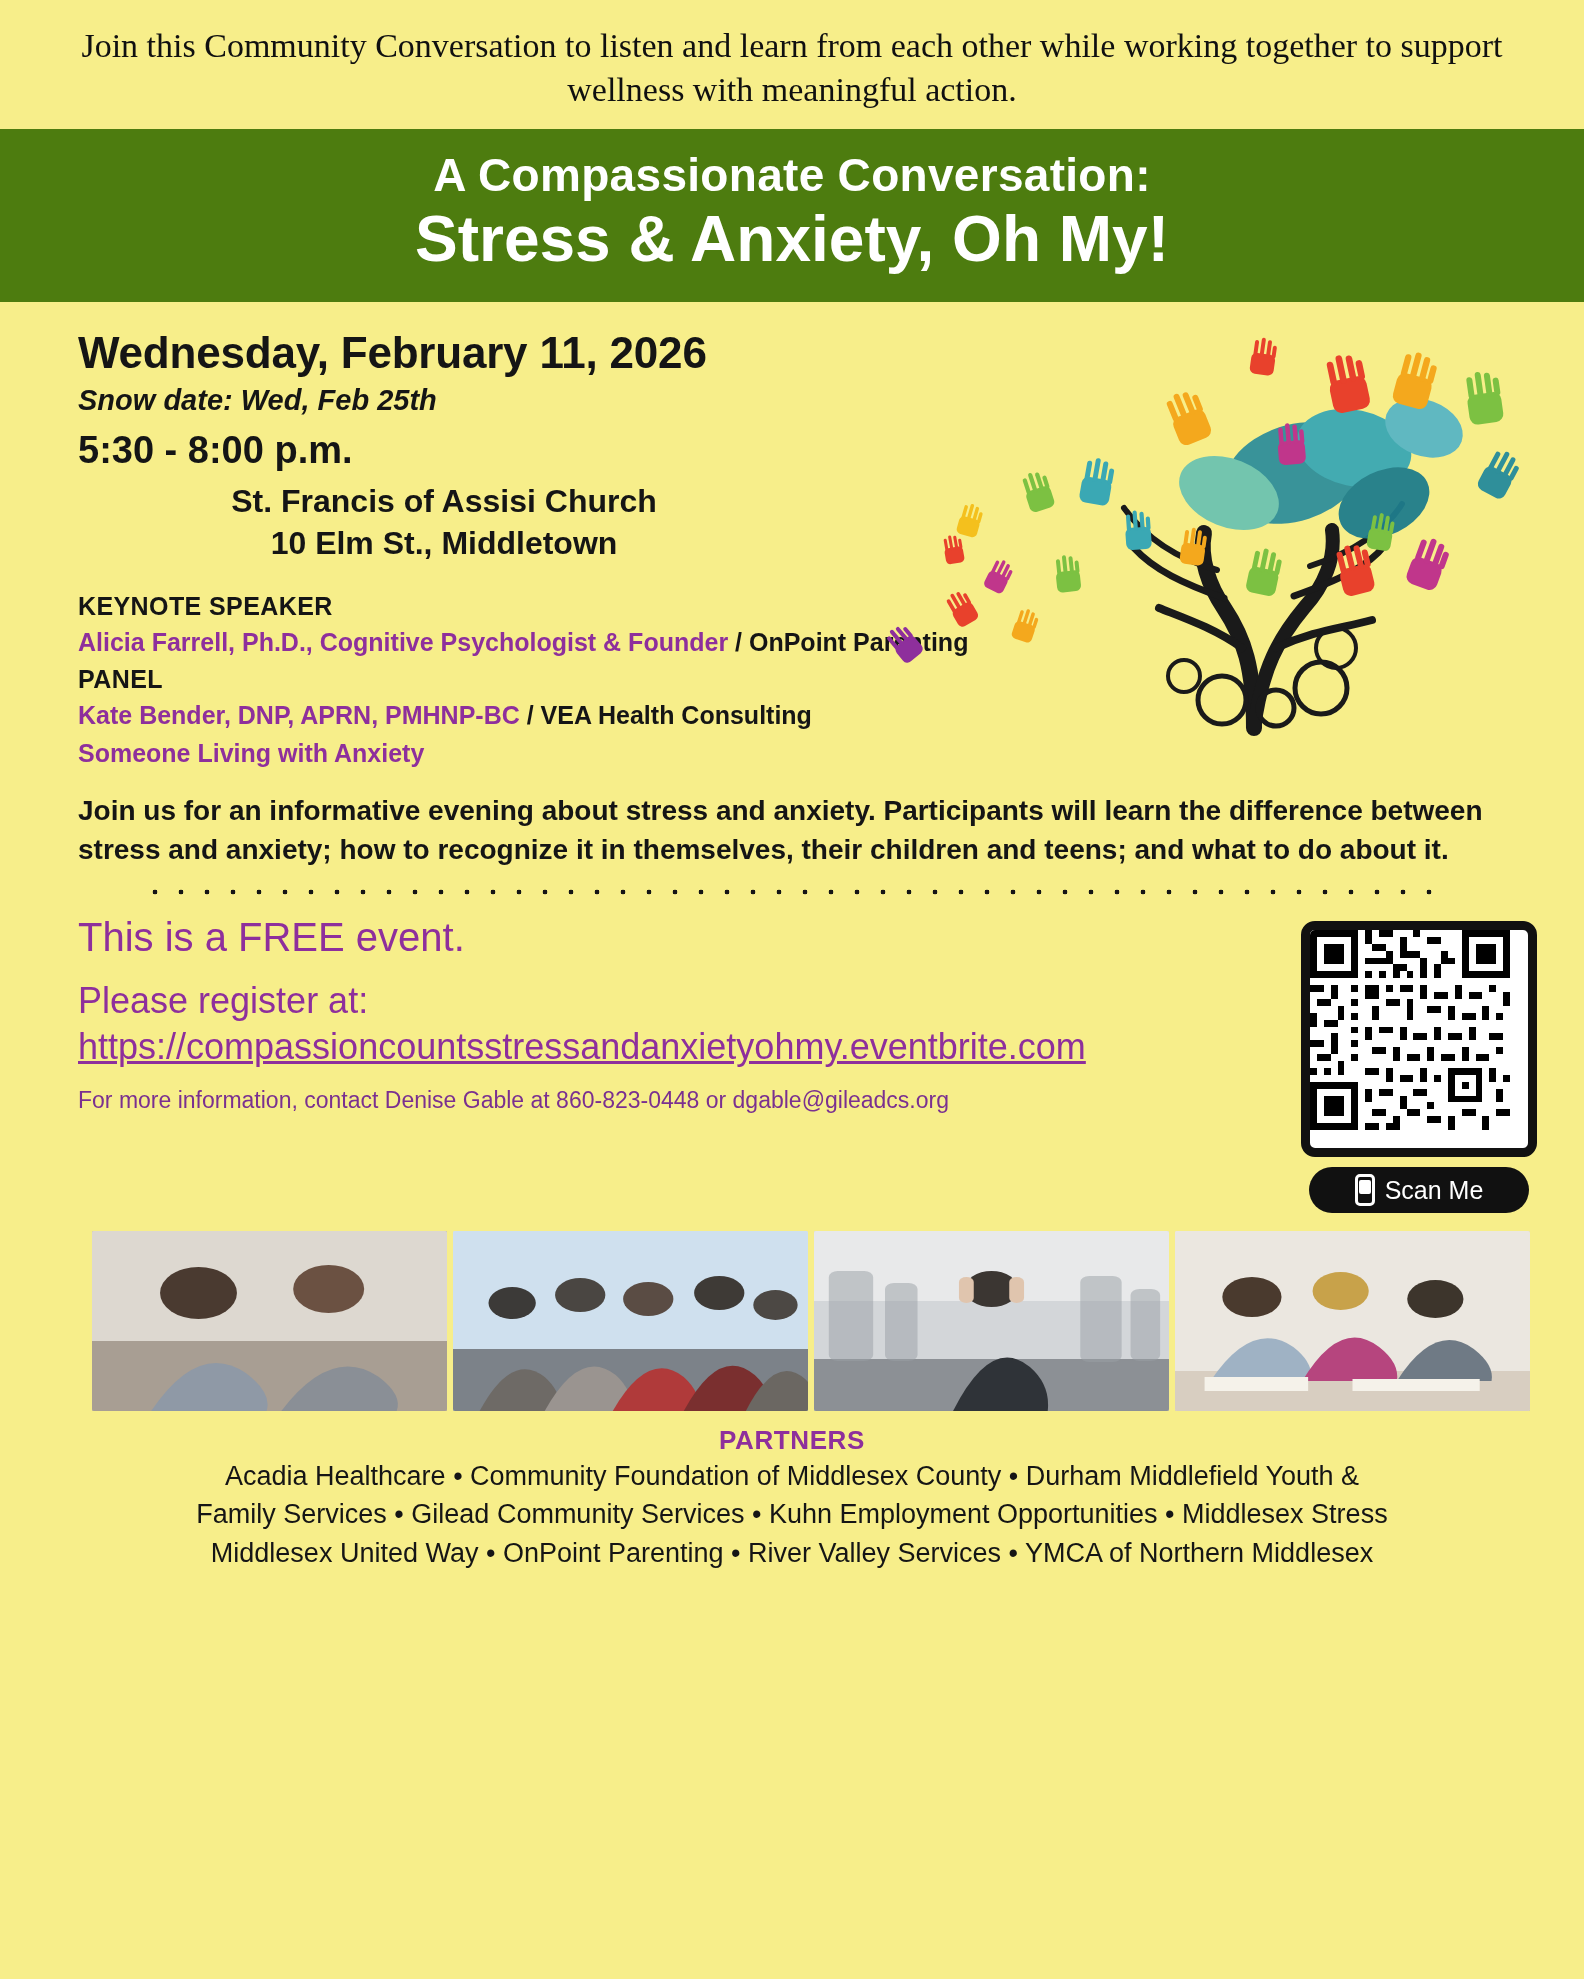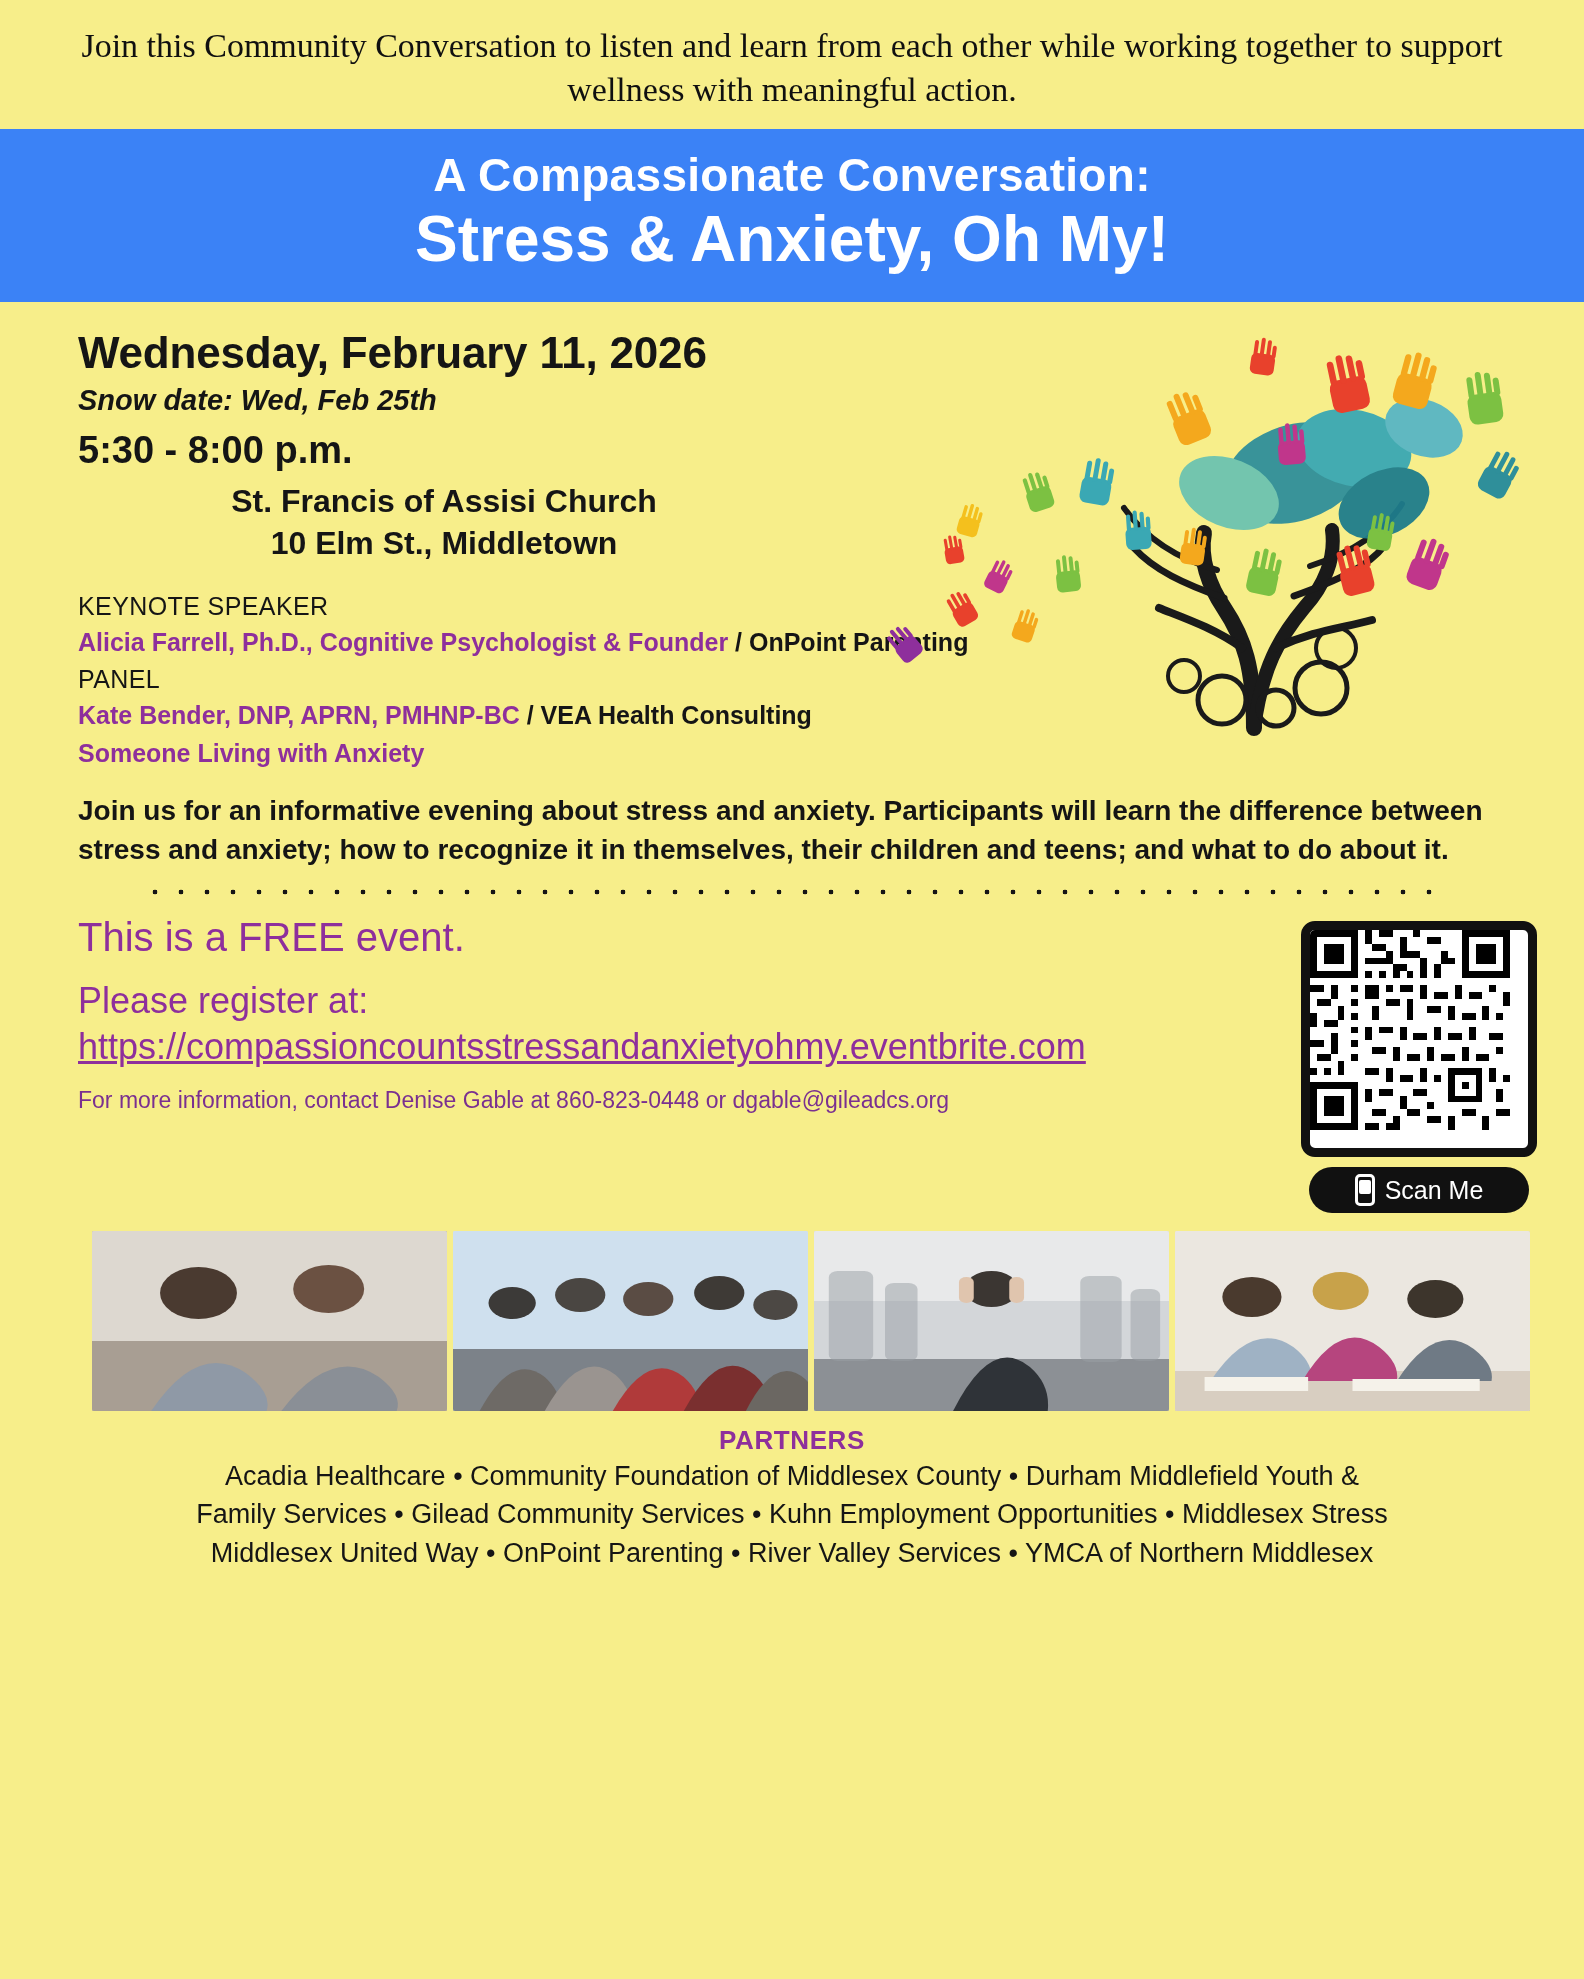--- a/index.html
+++ b/index.html
@@ -28,21 +28,21 @@
     padding: 24px 54px 18px 54px;
     text-align: center;
     font-family: "Liberation Serif", serif;
     font-size: 34px;
     line-height: 1.28;
     color: #101010;
   }
 
   
   .title-band {
-    background: #3b82f6;
+    background: #4d7c0f;
     color: #ffffff;
     text-align: center;
     padding: 20px 20px 26px 20px;
   }
   .title-line1 {
     font-size: 46px;
     font-weight: bold;
     letter-spacing: 0.3px;
     line-height: 1.15;
   }
@@ -93,21 +93,21 @@
     text-align: center;
   }
 
   
   .speakers {
     padding: 22px 0 0 78px;
     width: 1150px;
   }
   .sp-head {
     font-size: 25px;
-    font-weight: normal;
+    font-weight: bold;
     color: #151515;
     letter-spacing: 0.4px;
     margin-top: 6px;
   }
   .sp-line {
     font-size: 25px;
     font-weight: bold;
     color: #151515;
     margin-top: 5px;
     line-height: 1.32;

